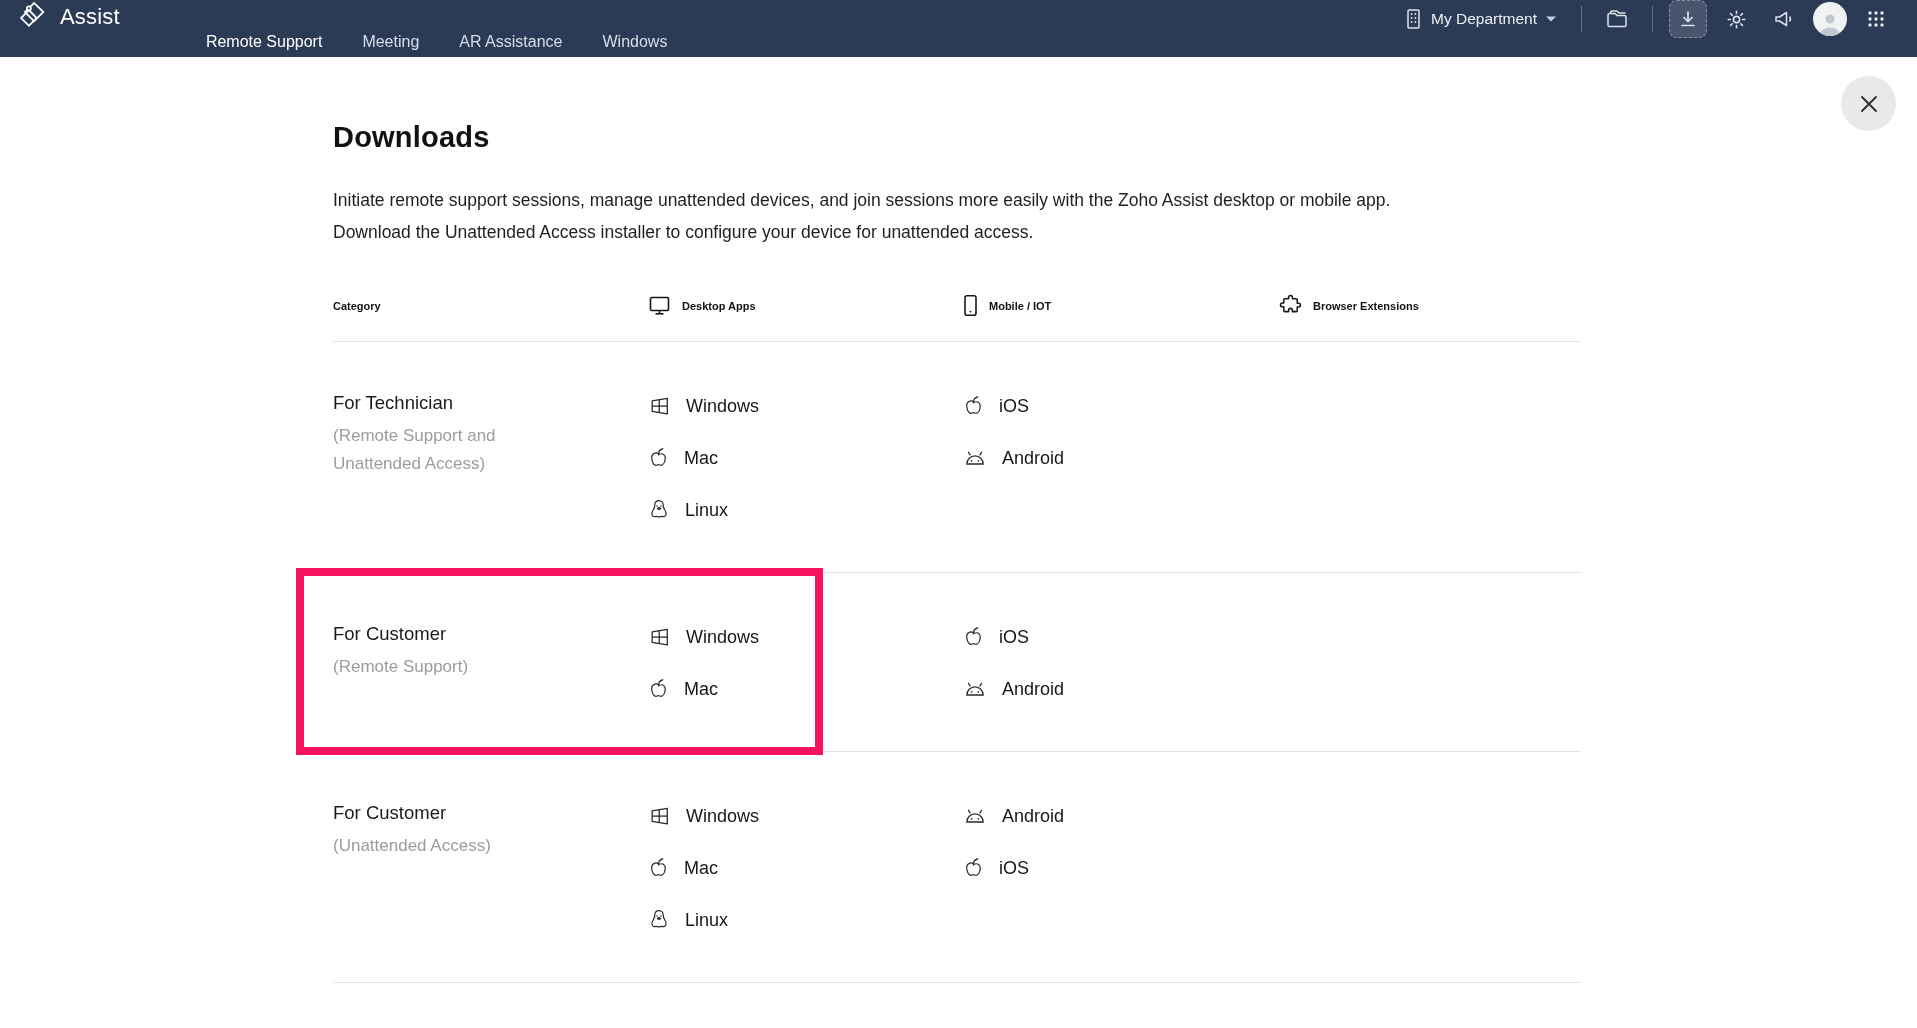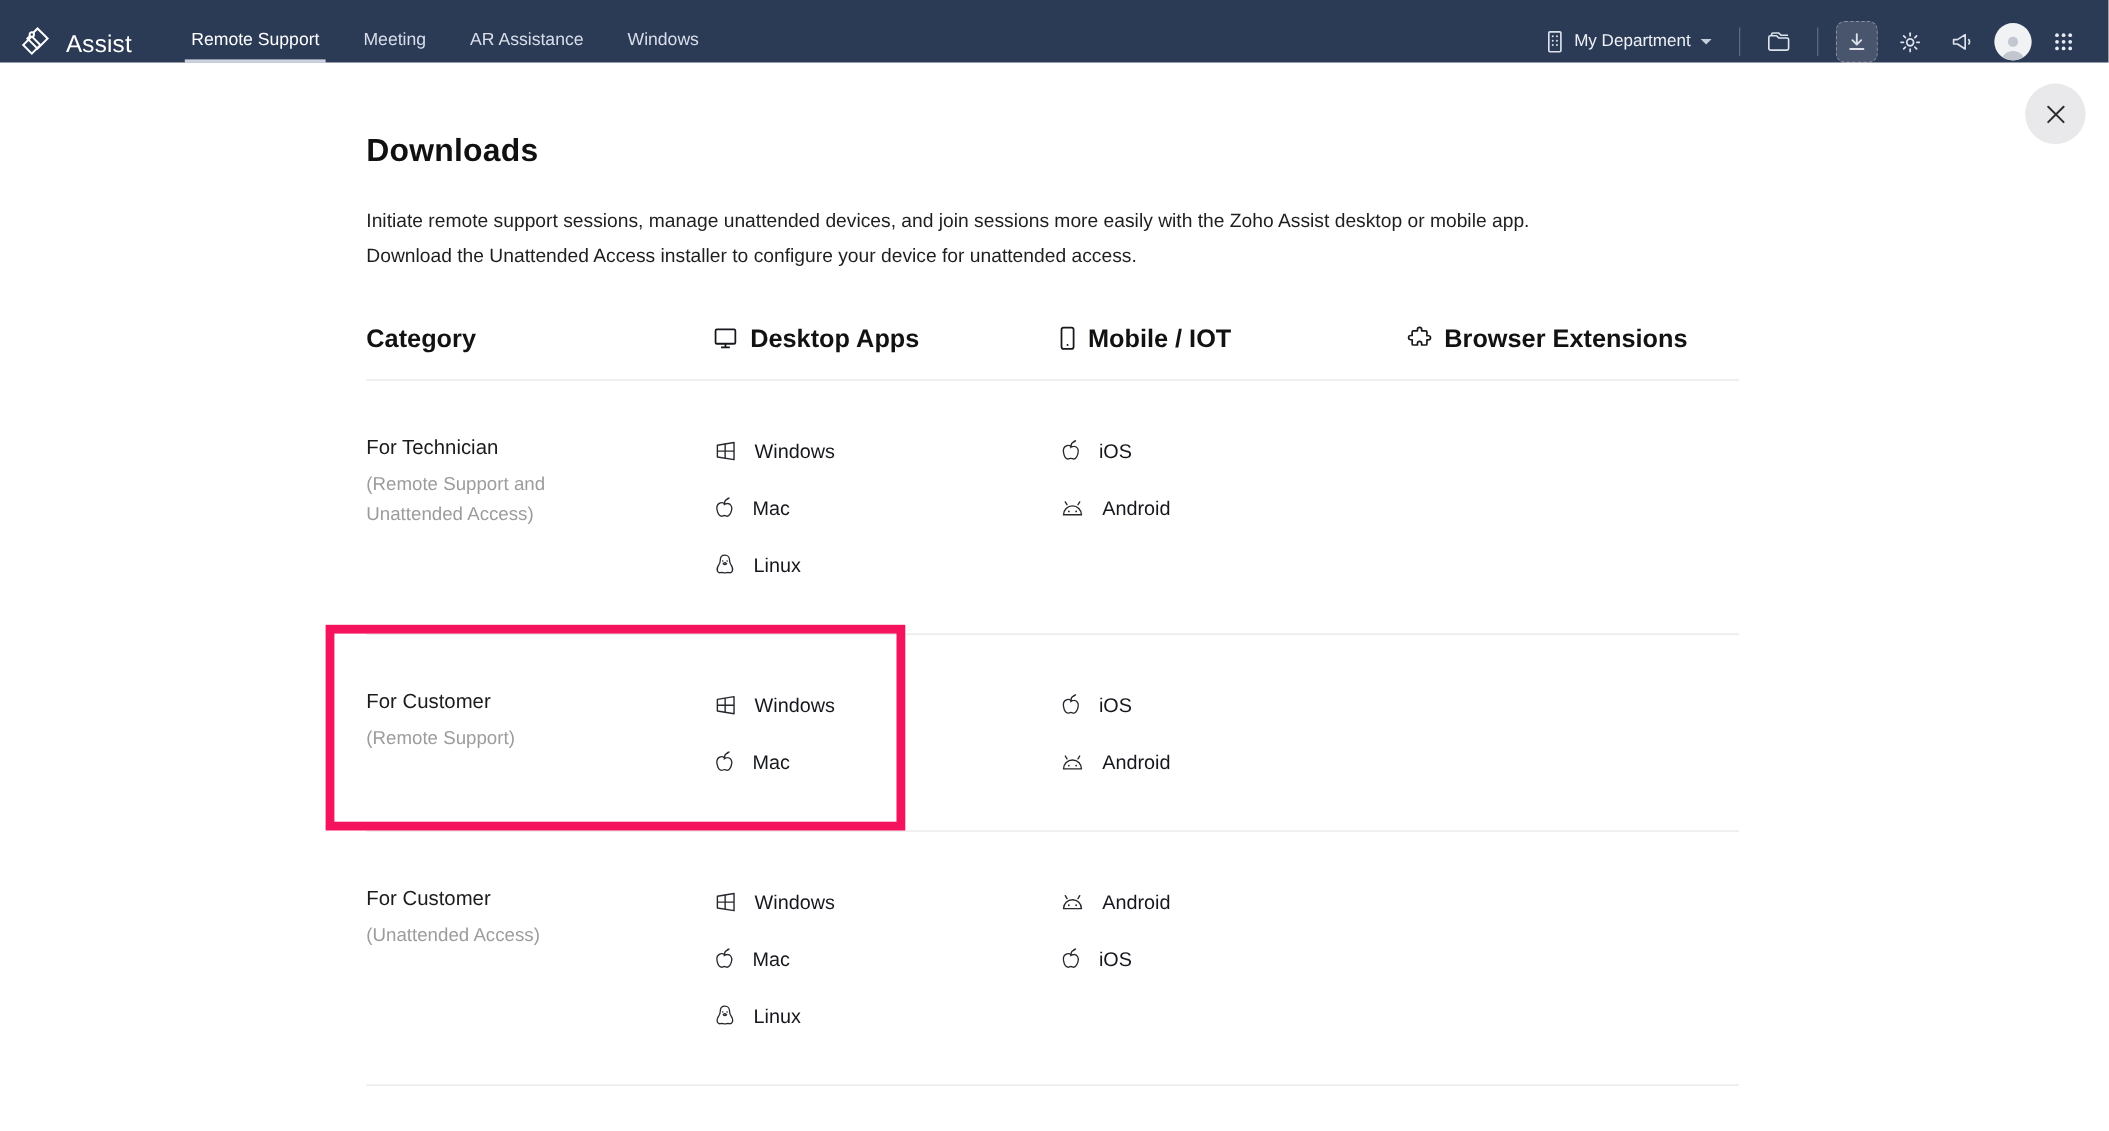--- a/index.html
+++ b/index.html
@@ -1,25 +1,25 @@
 <!DOCTYPE html>
 <html style="--navbar: #2b3a55; --accent: #f6135e;"><head>
 <meta charset="utf-8">
 <style>
   * { margin:0; padding:0; box-sizing:border-box; }
   html,body { width:1917px; height:1028px; background:#fff;
     font-family:"Liberation Sans", sans-serif; overflow:hidden; }
 
   
   .topnav { height:57px; background:var(--navbar,#2b3a55); display:flex;
-    align-items:flex-end; padding:16px 22px 0 16px; color:#e7ebf3; position:relative; }
+    align-items:flex-start; padding:0 22px 0 16px; color:#e7ebf3; position:relative;gap:32px; }
   .brand { display:flex; align-items:center; gap:10px; margin-right:34px; }
   .brand .logo { width:34px; height:34px; display:flex; align-items:center; justify-content:center; }
   .brand .name { font-size:22px; color:#fff; letter-spacing:.2px; }
-  .mainnav { display:flex; align-items:center; height:100%; }
+  .mainnav { display:flex; align-items:center; height:100%;margin-top:13px; }
   .nav-item { position:relative; height:100%; display:flex; align-items:center;
     padding:0 20px; font-size:16px; color:#d9dfea; cursor:pointer; text-decoration:none; }
   .nav-item.active { color:#fff; }
   .nav-item.active::after { content:""; position:absolute; left:14px; right:14px;
     bottom:0; height:3px; background:#ccd3df; }
 
   .navright { margin-left:auto; display:flex; align-items:center; gap:10px; }
   .dept { display:flex; align-items:center; gap:8px; padding:6px 8px; cursor:pointer; }
   .dept .label { font-size:15.5px; color:#eef1f6; }
   .vdiv { width:1px; height:26px; background:rgba(255,255,255,.28); margin:0 6px; }
@@ -36,21 +36,21 @@
     border-radius:50%; background:#e9e9eb; display:flex; align-items:center;
     justify-content:center; cursor:pointer; color:#2c2c2e; }
 
   .content { margin-left:333px; width:1248px; padding-top:64px; }
   h1.pagetitle { font-size:29px; font-weight:700; color:#111; letter-spacing:.2px; }
   .desc { margin-top:30px; font-size:17.5px; line-height:32px; color:#1f1f1f; }
 
   .dl-table { margin-top:46px; }
   .trow { display:grid; grid-template-columns:315px 315px 316px 302px; }
   .thead { padding-bottom:24px; border-bottom:1px solid #e4e4e4; }
-  .hcell { display:flex; align-items:center; gap:11px; font-size:23px;
+  .hcell { display:flex; align-items:center; gap:11px; font-size:11px;
     font-weight:700; color:#121212; }
   .body-row { padding:50px 0 48px 0; border-bottom:1px solid #e4e4e4; }
 
   .cat-title { font-size:18.5px; color:#1b1b1b; }
   .cat-sub { margin-top:8px; font-size:17px; line-height:28px; color:#9c9c9c; max-width:178px; }
 
   .plat { display:flex; align-items:center; gap:15px; height:28px; margin-bottom:24px;
     cursor:pointer; text-decoration:none; color:#15171c; }
   .plat:last-child { margin-bottom:0; }
   .plat .lbl { font-size:18px; }

